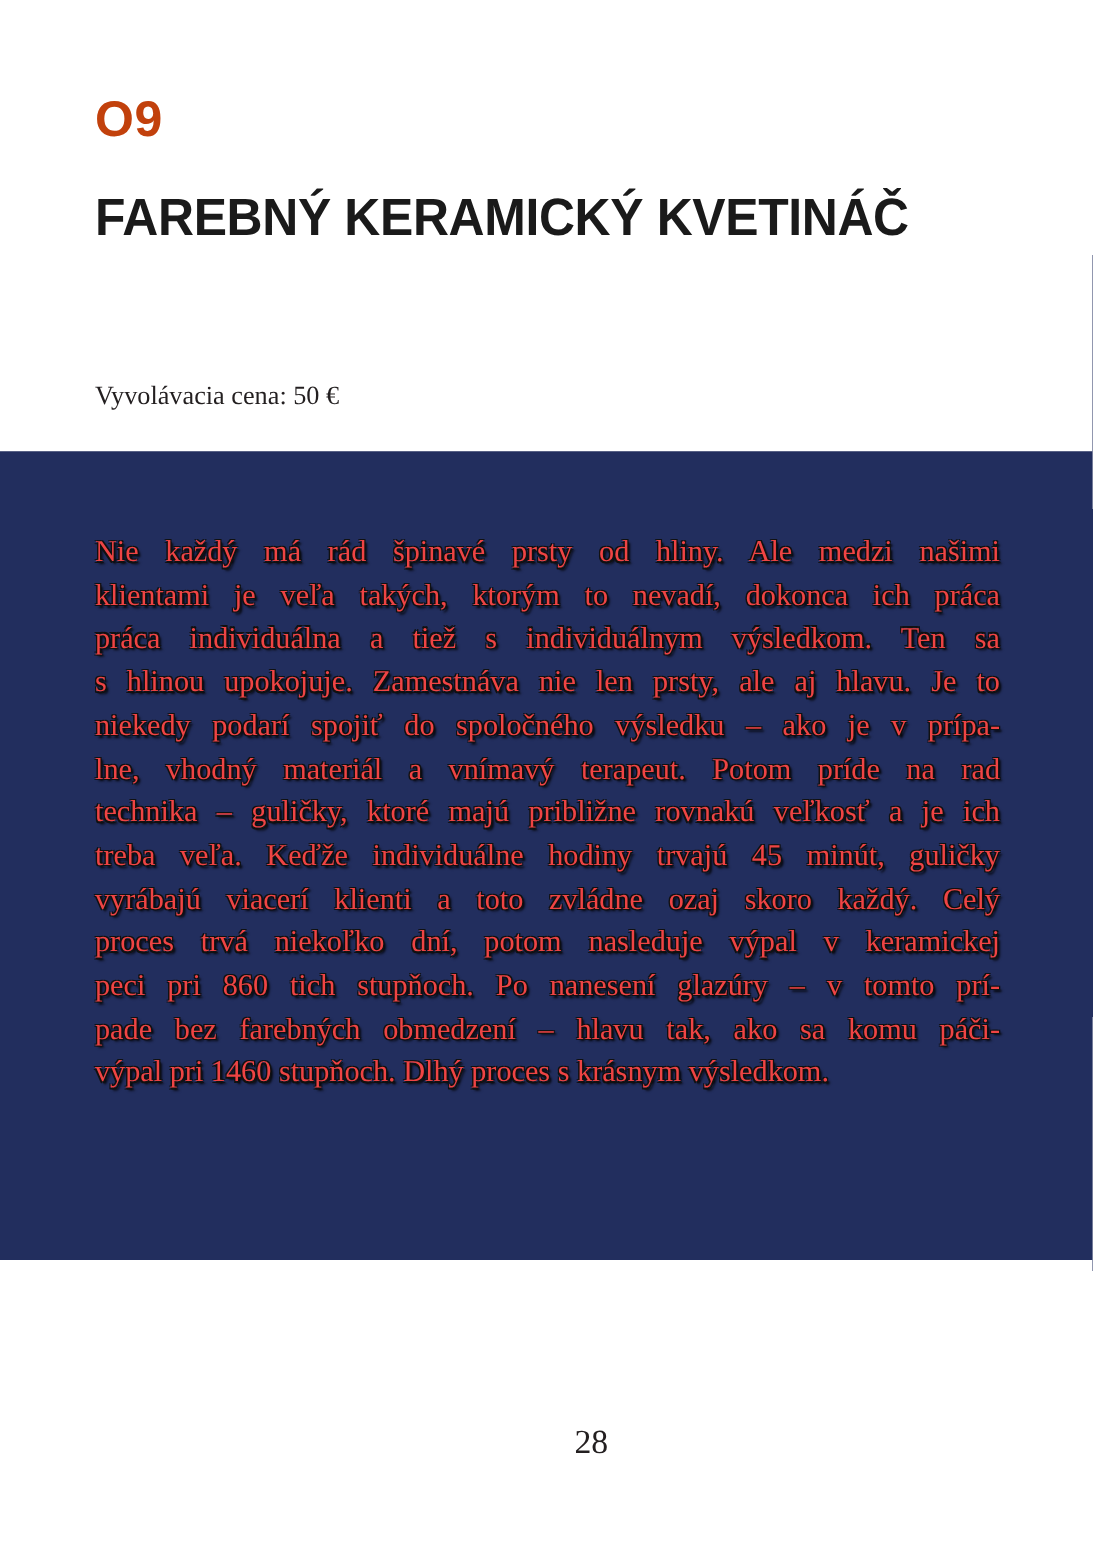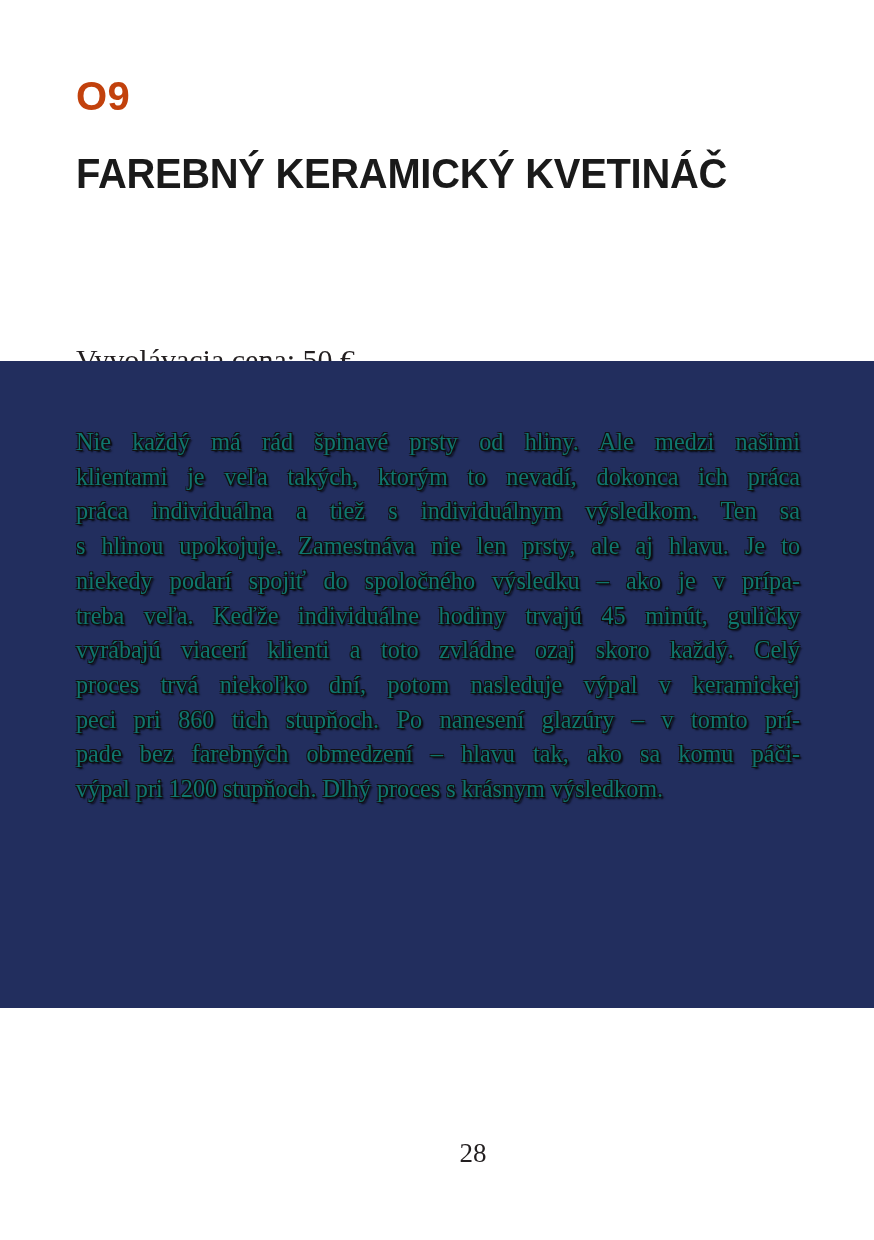--- a/index.html
+++ b/index.html
@@ -13,29 +13,29 @@
     font-size: 40px; line-height: 48px; color: #c2410c; letter-spacing: 0.5px;
   }
   .item-title {
     position: absolute; left: 76px; top: 148px;
     font-family: "Liberation Sans", sans-serif; font-weight: bold;
     font-size: 42px; line-height: 52px; color: #1a1a1a; letter-spacing: -0.3px;
     transform: scaleX(0.95); transform-origin: left center; white-space: nowrap;
   }
   .price-line {
     position: absolute; left: 76px; top: 300px;
-    font-size: 30px; line-height: 32px; color: #231f20; margin-top: 44px;
+    font-size: 21px; line-height: 32px; color: #231f20;
   }
   .blue-panel {
     position: absolute; left: 0; top: 361px; width: 874px; height: 647px;
     background: #222e5e;
   }
   .panel-body {
     position: absolute; left: 76px; top: 425px; width: 724px;
-    font-size: 24.2px; line-height: 34.7px; color: #0f766e;
+    font-size: 24.2px; line-height: 34.7px; color: #ef4444;
     text-align: justify;
     text-shadow: -1px -1px 0 #111, 1px -1px 0 #111, -1px 1px 0 #111, 1px 1px 0 #111, 2px 2px 2px #000;
     margin: 0;
   }
   .panel-body .ln { display: block; text-align: justify; text-align-last: justify; white-space: nowrap; }
   .panel-body .ln.last { text-align-last: left; }
   .page-number {
     position: absolute; left: 0; width: 874px; top: 1136px; text-align: center;
     font-size: 27px; line-height: 34px; color: #231f20; padding-left: 36px;
   }
@@ -47,21 +47,23 @@
 <div class="item-title">FAREBNÝ KERAMICKÝ KVETINÁČ</div>
 <div class="price-line">Vyvolávacia cena: 50 €</div>
 
 <div class="blue-panel"></div>
 <p class="panel-body">
   <span class="ln">Nie každý má rád špinavé prsty od hliny. Ale medzi našimi</span>
   <span class="ln">klientami je veľa takých, ktorým to nevadí, dokonca ich práca</span>
   <span class="ln">práca individuálna a tiež s individuálnym výsledkom. Ten sa</span>
   <span class="ln">s hlinou upokojuje. Zamestnáva nie len prsty, ale aj hlavu. Je to</span>
   <span class="ln">niekedy podarí spojiť do spoločného výsledku – ako je v prípa-</span>
+  <span class="ln">lne, vhodný materiál a vnímavý terapeut. Potom príde na rad</span>
+  <span class="ln">technika – guličky, ktoré majú približne rovnakú veľkosť a je ich</span>
   <span class="ln">treba veľa. Keďže individuálne hodiny trvajú 45 minút, guličky</span>
   <span class="ln">vyrábajú viacerí klienti a toto zvládne ozaj skoro každý. Celý</span>
   <span class="ln">proces trvá niekoľko dní, potom nasleduje výpal v keramickej</span>
   <span class="ln">peci pri 860 tich stupňoch. Po nanesení glazúry – v tomto prí-</span>
   <span class="ln">pade bez farebných obmedzení – hlavu tak, ako sa komu páči-</span>
-  <span class="ln last">výpal pri 1200 stupňoch. Dlhý proces s krásnym výsledkom.</span>
+  <span class="ln last">výpal pri 1460 stupňoch. Dlhý proces s krásnym výsledkom.</span>
 </p>
 
 <div class="page-number">28</div>
 
 </body></html>

